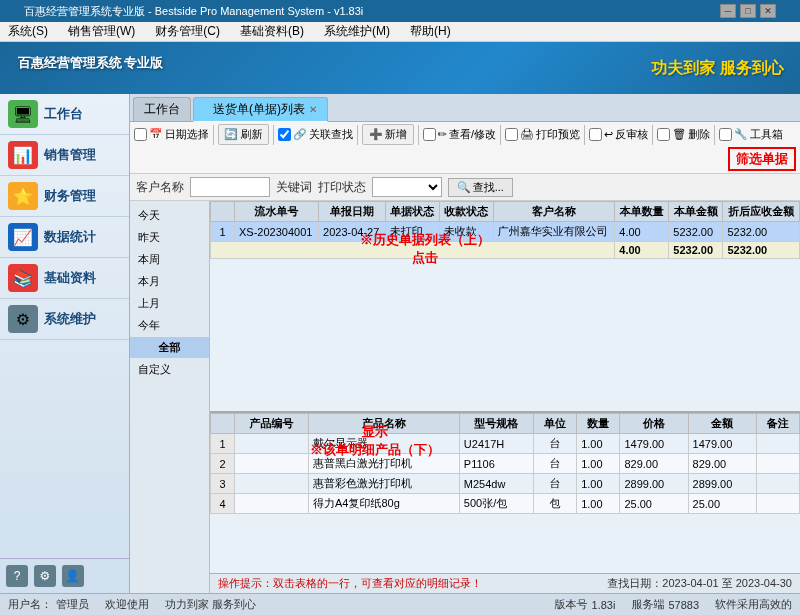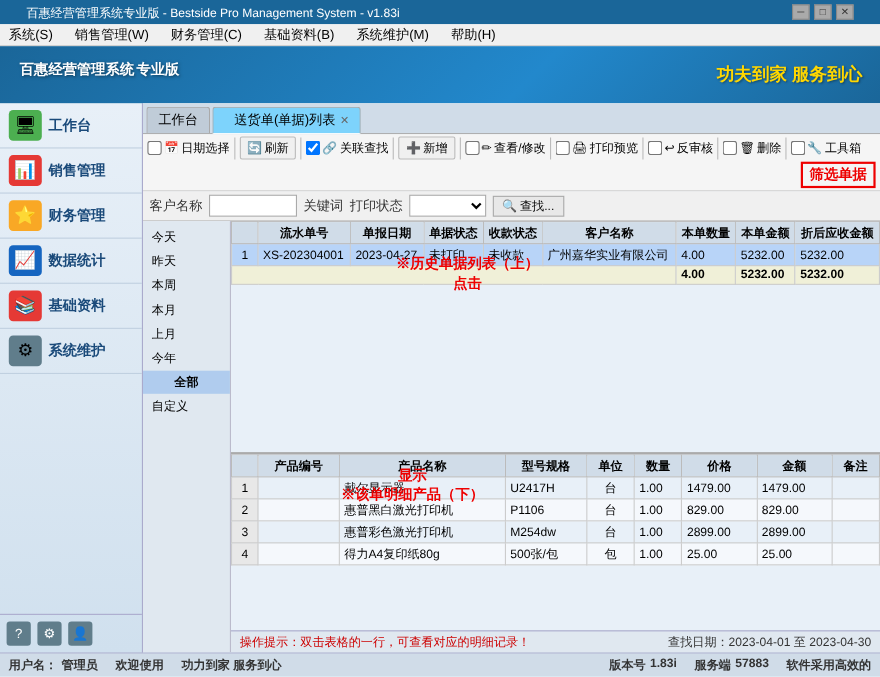--- a/index.html
+++ b/index.html
@@ -84,21 +84,21 @@
     ::-webkit-scrollbar-track { background: #e8e8e8; }
     ::-webkit-scrollbar-thumb { background: #aaa; border-radius: 4px; }
 
     
     .bottom-bar { background: #e0e8f0; border-top: 1px solid #aac; padding: 2px 8px; display: flex; align-items: center; font-size: 11px; color: #333; gap: 8px; }
     .bottom-bar-hint { color: #c00; }
     .bottom-bar-right { margin-left: auto; display: flex; gap: 12px; }
 
     
     .status-bar { background: #d0dce8; border-top: 1px solid #aac; height: 22px; display: flex; align-items: center; padding: 0 8px; font-size: 11px; color: #333; gap: 16px; }
-    .status-item { display: flex; gap: 4px; font-weight: bold; }
+    .status-item { display: flex; align-items: center; gap: 4px; }
     
     
     .totals-row td { background: #f0f0d8 !important; font-weight: bold; }
 
     
     .hscroll { overflow-x: auto; overflow-y: hidden; }
   </style>
 </head>
 <body>
 

